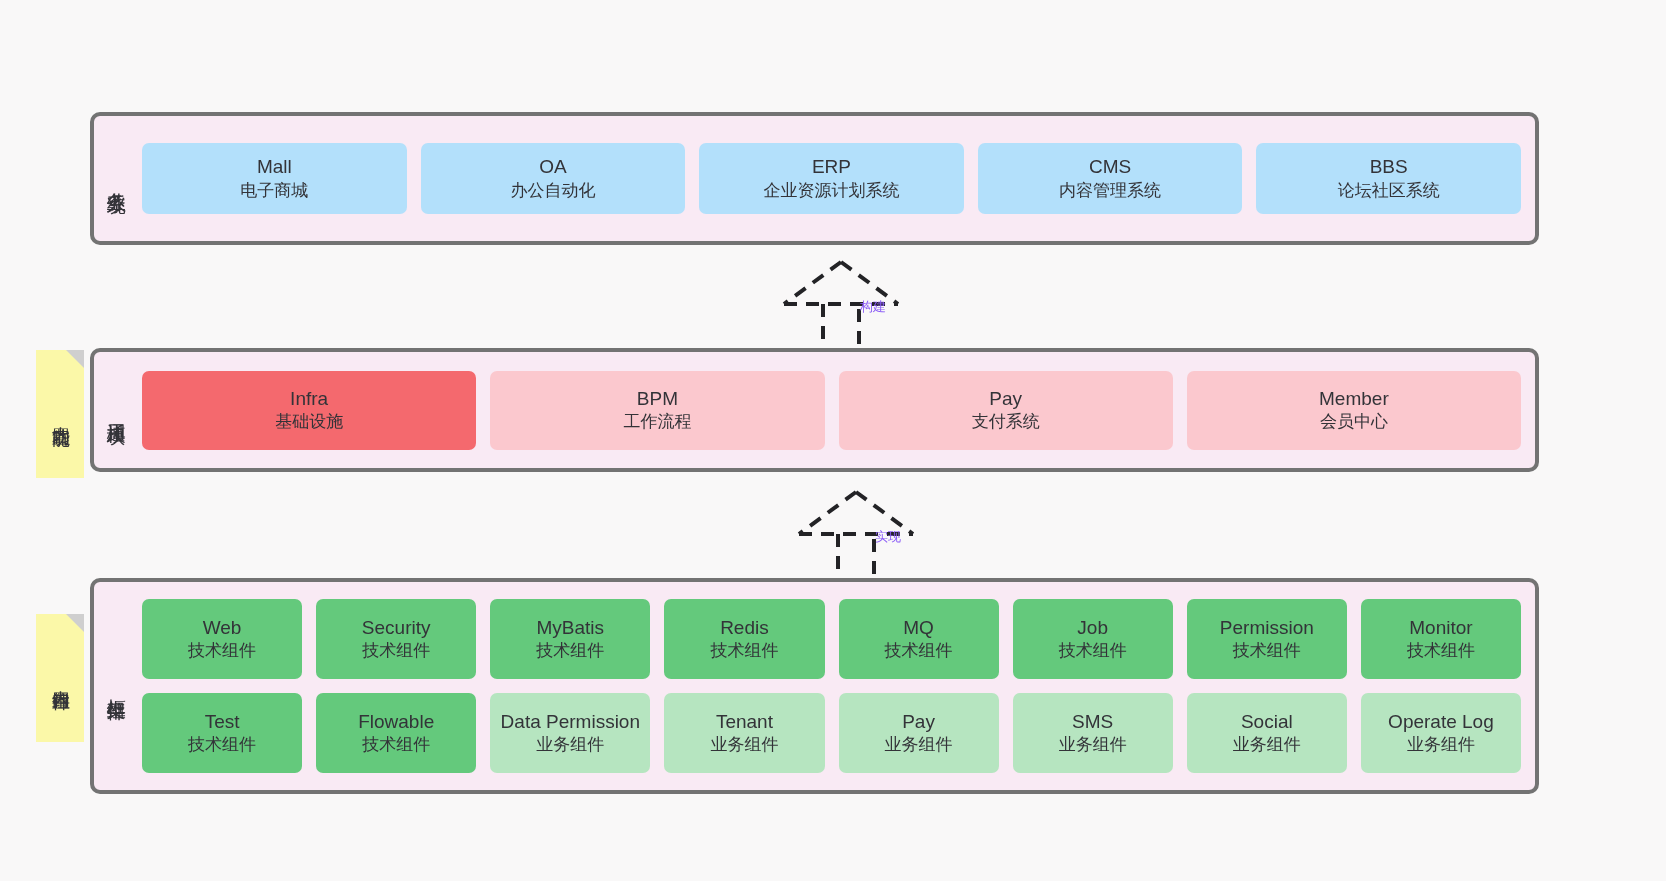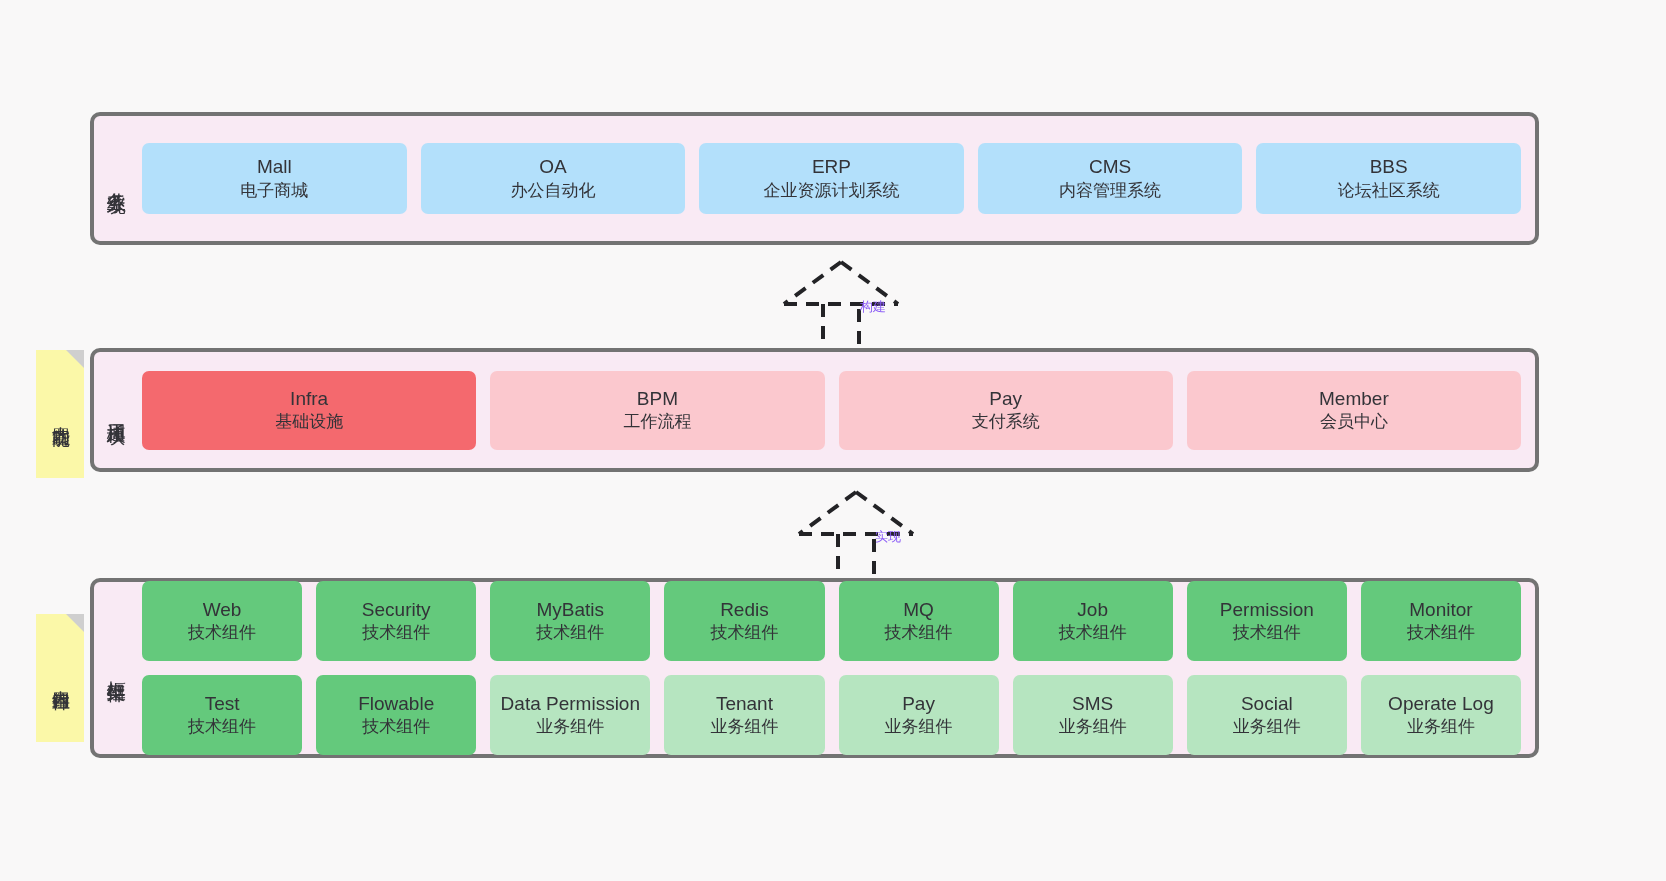--- a/index.html
+++ b/index.html
@@ -88,21 +88,21 @@
   .card-green      { background: #64c97c; }
   .card-lightgreen { background: #b6e5c0; }
 
   
   #layer-business  { left: 90px;  top: 112px; width: 1449px; height: 133px; }
   #layer-business  .card { height: 71px; }
 
   #layer-common    { left: 90px;  top: 348px; width: 1449px; height: 124px; }
   #layer-common    .card { height: 79px; }
 
-  #layer-framework { left: 90px;  top: 578px; width: 1449px; height: 180px; }
+  #layer-framework { left: 90px;  top: 578px; width: 1449px; height: 216px; }
   #layer-framework .card { height: 80px; }
 
   
   .sticky {
     position: absolute;
     box-sizing: border-box;
     width: 48px;
     background: #fbf8a8;
     color: #333338;
     font-size: 18px;

